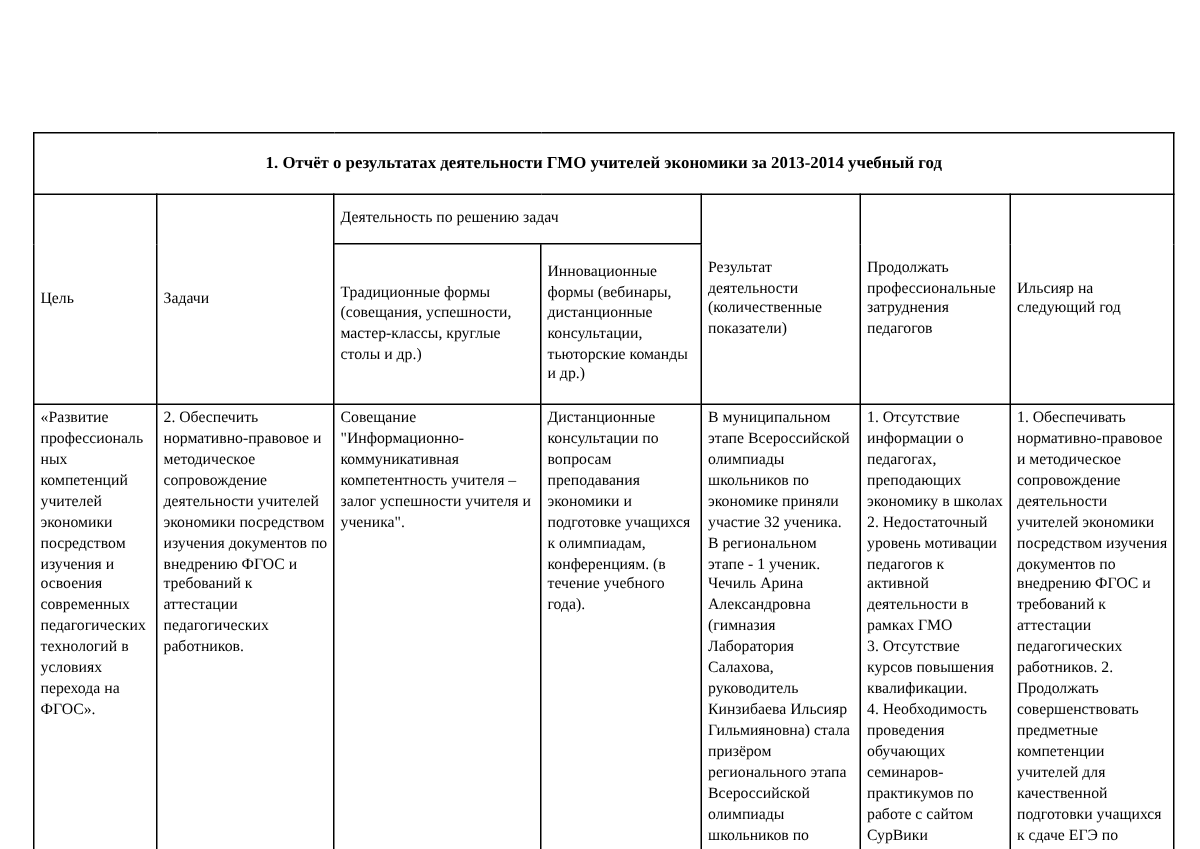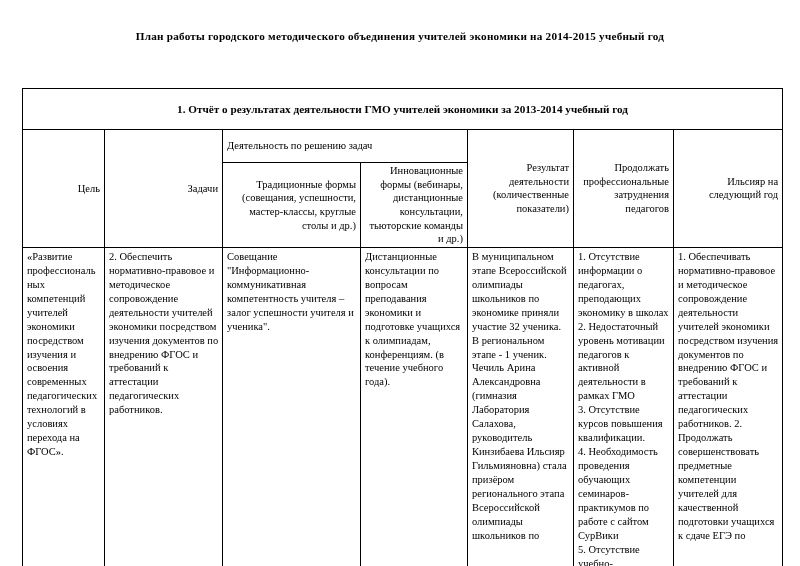--- a/index.html
+++ b/index.html
@@ -53,25 +53,25 @@
   }
   td.title-cell {
     text-align: center;
     vertical-align: middle;
     font-weight: bold;
     font-size: 11.2px;
     height: 32px;
     padding: 4px 6px;
   }
   td.head-cell {
-    text-align: right;
+    text-align: left;
     vertical-align: middle;
     font-size: 10.5px;
     line-height: 1.3;
-    padding: 1px 4px;
+    padding: 12px 4px;
   }
   td.head-group {
     text-align: left;
     vertical-align: middle;
     font-size: 10.5px;
     height: 26px;
     padding: 3px 4px;
   }
   td.body-cell {
     vertical-align: top;
@@ -90,21 +90,20 @@
   col.c6 { width: 100px; }
   col.c7 { width: 109px; }
   .body-row td { height: 338px; }
   .clip { overflow: hidden; }
 </style>
 </head>
 <body>
 
 <div class="page">
 
-  <div class="doc-title">План работы городского методического объединения учителей экономики на 2014-2015 учебный год</div>
 
   <table class="report-table">
     <colgroup>
       <col class="c1">
         <col class="c2">
         <col class="c3">
       <col class="c4">
         <col class="c5">
         <col class="c6">
         <col class="c7">

